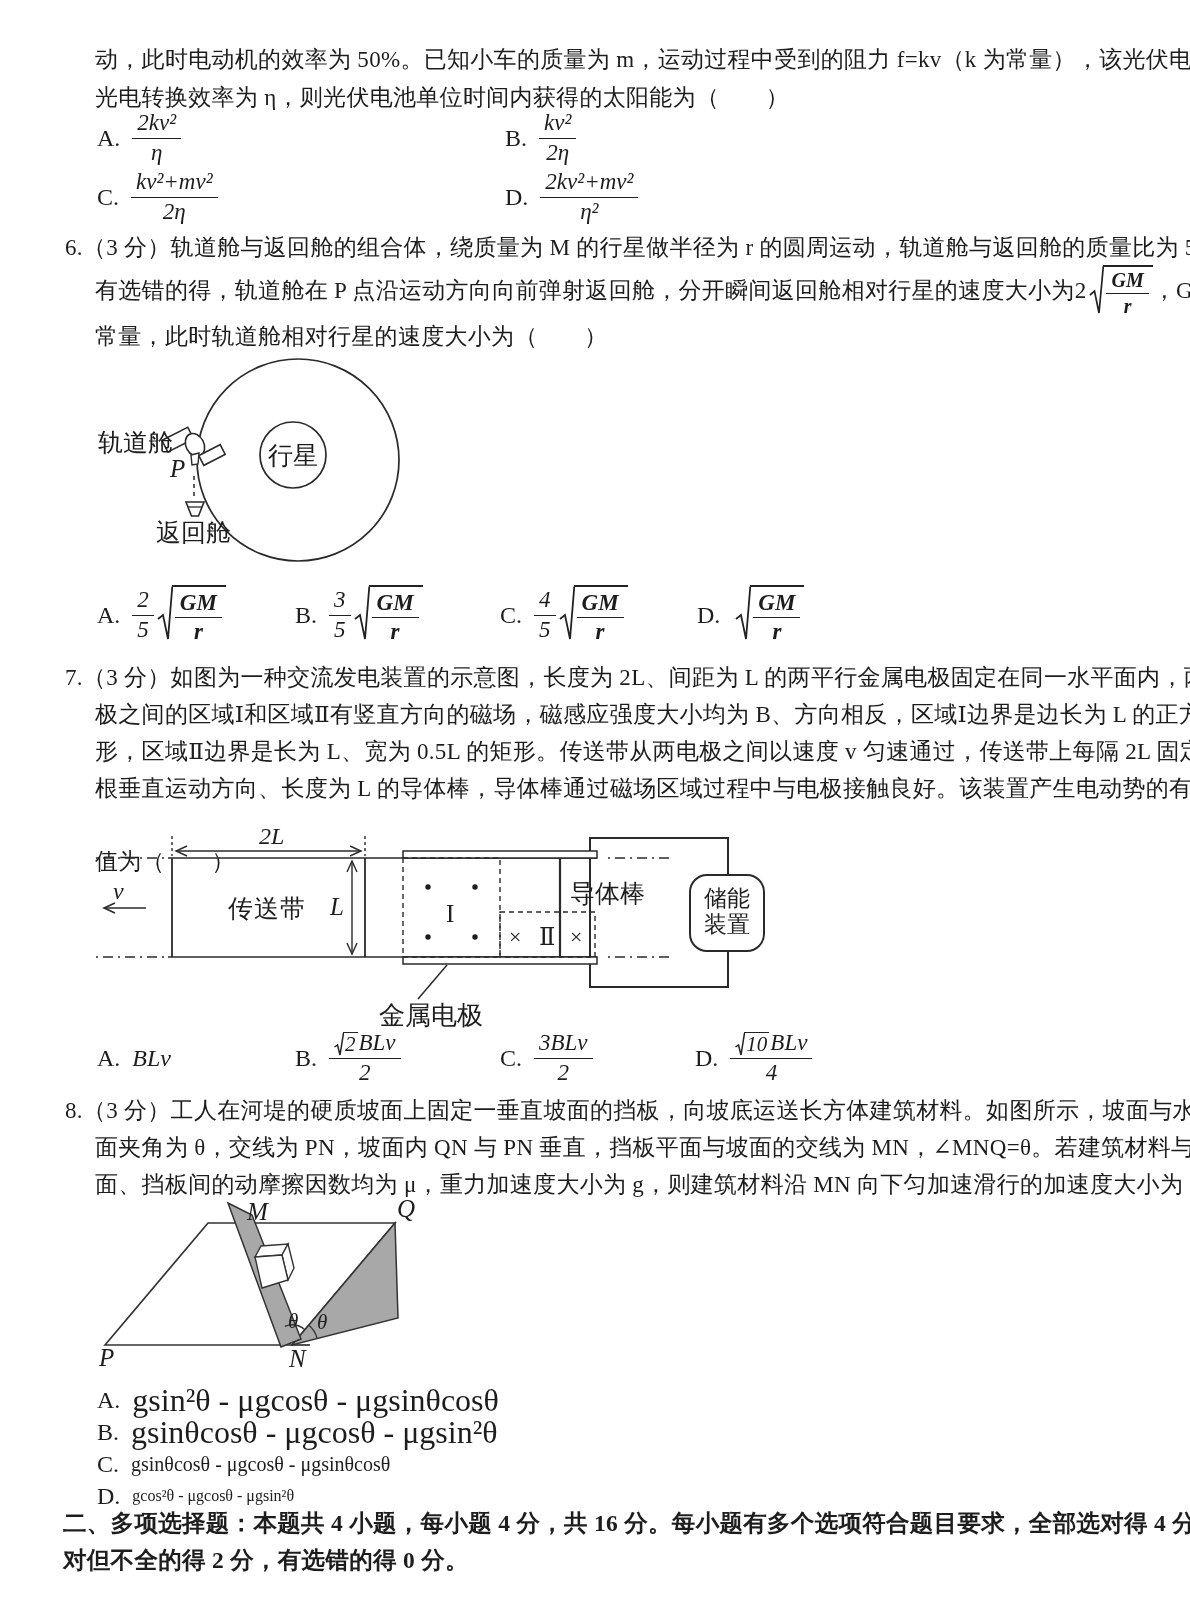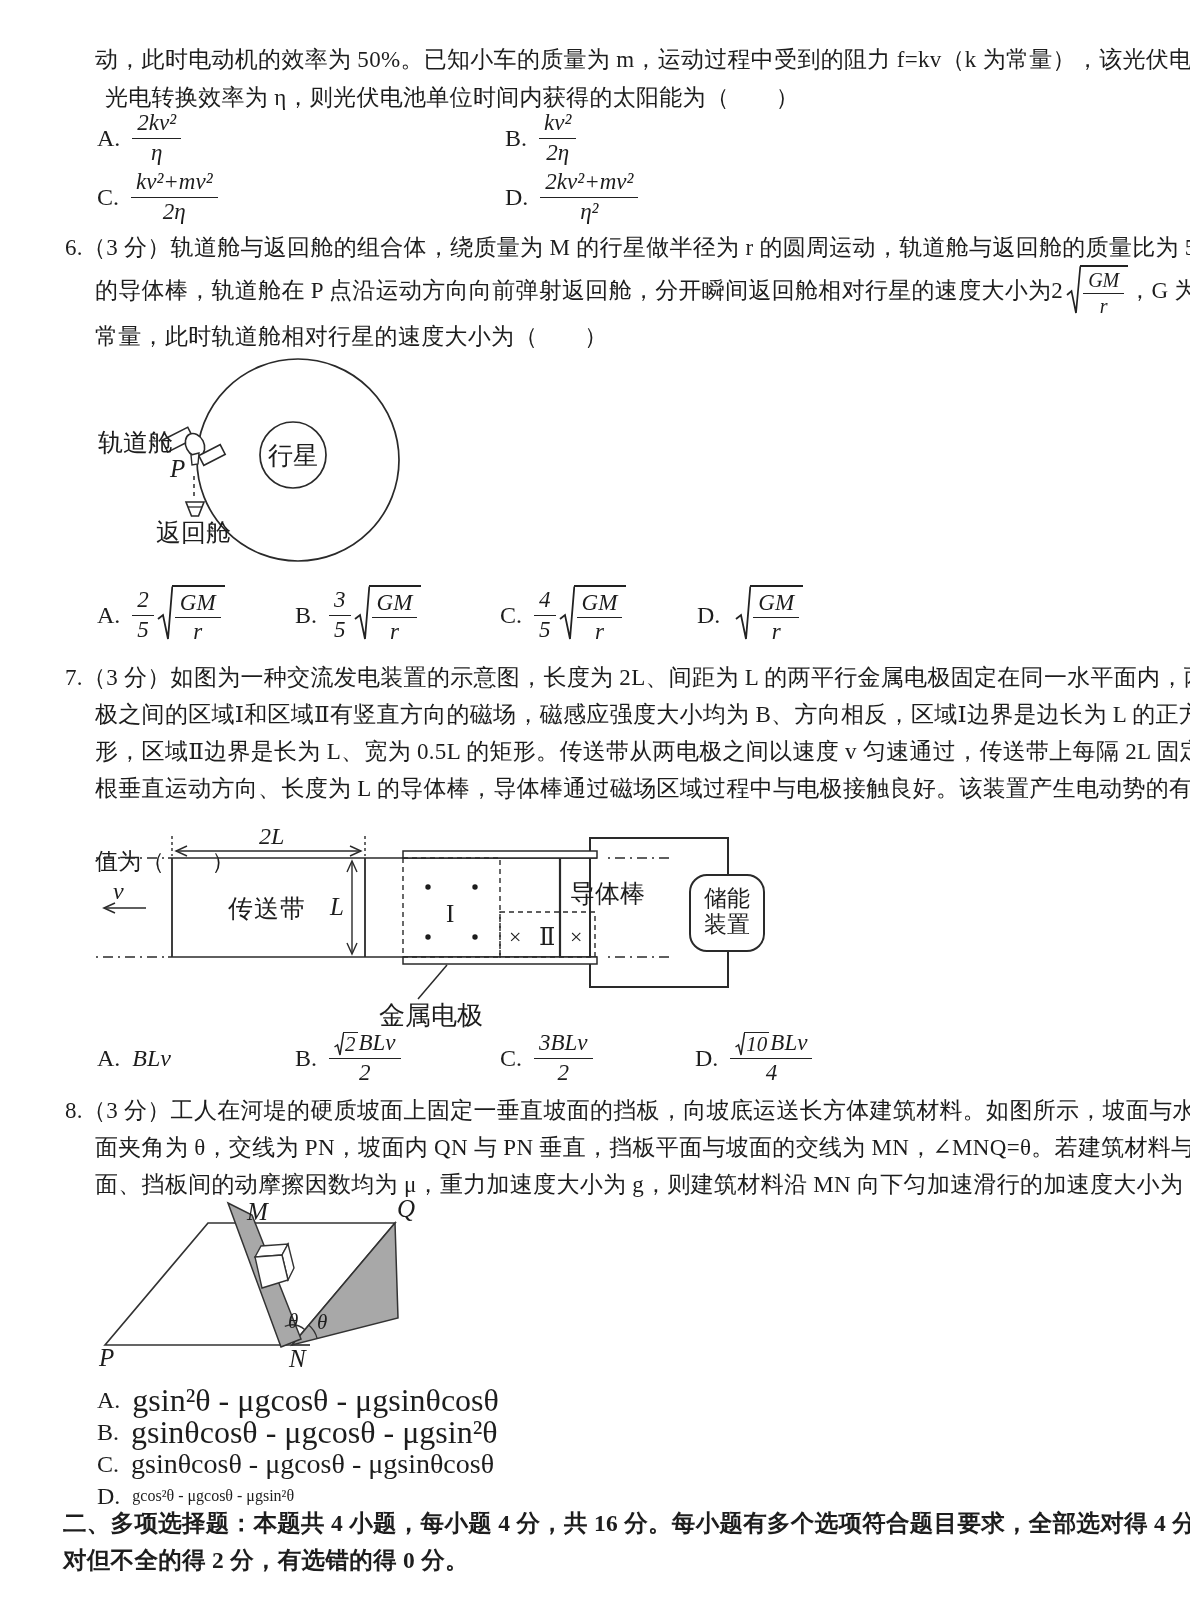--- a/index.html
+++ b/index.html
@@ -10,32 +10,32 @@
   .abs{position:absolute;}
   .t{font-size:23px;line-height:30px;white-space:nowrap;letter-spacing:0.3px;}
   .bold{font-weight:bold;font-size:23.5px;}
   .lineflex{display:flex;align-items:center;white-space:nowrap;}
   .opt{display:flex;align-items:center;}
   .olabel{font-size:24px;margin-right:12px;}
   .math{font-style:italic;font-family:"Liberation Serif","DejaVu Serif",serif;}
   .frac{display:inline-block;vertical-align:middle;text-align:center;font-size:23px;line-height:1.15;}
   .frac .num{display:flex;justify-content:center;align-items:flex-end;border-bottom:1.7px solid #222;padding:0 5px 1px 5px;text-align:center;}
   .frac .den{display:block;padding:1px 5px 0 5px;}
-  .sqrt{display:inline-flex;align-items:flex-start;margin-left:3px;}
+  .sqrt{display:inline-flex;align-items:flex-start;margin-left:3px;font-weight:bold;}
   .sqrt .radicand{border-top:2px solid #222;padding:3px 4px 0 3px;margin-left:-1px;}
   .sqrt.inline .radicand{padding-top:2px;}
   .ssqrt{display:inline-flex;align-items:flex-start;margin-right:1px;}
   .ssqrt .srad{border-top:1.8px solid #222;padding:0 2px;margin-left:-1px;font-size:21px;line-height:23px;}
   svg text{font-family:"Liberation Serif","DejaVu Serif",serif;fill:#1d1d1d;}
 </style>
 </head>
 <body>
 
 <div class="t abs" style="left:95px;top:45px;">动，此时电动机的效率为 50%。已知小车的质量为 m，运动过程中受到的阻力 f=kv（k 为常量），该光伏电池的</div>
-<div class="t abs" style="left:105px;top:83px;">光电转换效率为 η，则光伏电池单位时间内获得的太阳能为（　　）</div>
+<div class="t abs" style="left:95px;top:83px;">光电转换效率为 η，则光伏电池单位时间内获得的太阳能为（　　）</div>
 
 <div class="opt abs" style="left:97px;top:109px;height:58px;">
   <span class="olabel">A.</span>
   <span class="frac math">
     <span class="num">2kv²</span>
     <span class="den">η</span>
   </span>
 </div>
 <div class="opt abs" style="left:505px;top:109px;height:58px;">
   <span class="olabel">B.</span>
@@ -54,21 +54,21 @@
 <div class="opt abs" style="left:505px;top:168px;height:58px;">
   <span class="olabel">D.</span>
   <span class="frac math">
     <span class="num">2kv²+mv²</span>
     <span class="den">η²</span>
   </span>
 </div>
 
 <div class="t abs" style="left:65px;top:233px;">6.（3 分）轨道舱与返回舱的组合体，绕质量为 M 的行星做半径为 r 的圆周运动，轨道舱与返回舱的质量比为 5∶1。</div>
 <div class="abs lineflex" style="left:95px;top:263px;height:56px;">
-  <span class="t">的导体棒，轨道舱在 P 点沿运动方向向前弹射返回舱，分开瞬间返回舱相对行星的速度大小为2</span>
+  <span class="t">有选错的得，轨道舱在 P 点沿运动方向向前弹射返回舱，分开瞬间返回舱相对行星的速度大小为2</span>
   <span class="sqrt inline">
     <svg width="15" height="50" viewBox="0 0 15 50">
       <path d="M1,30 L5.5,26 L10,48 L14.3,1.3" stroke="#222" stroke-width="1.7" fill="none"></path>
     </svg>
     <span class="radicand">
       <span class="frac math" style="font-size:20px;">
         <span class="num">GM</span>
         <span class="den">r</span>
       </span>
     </span>
@@ -295,21 +295,21 @@
 <div class="opt abs" style="left:97px;top:1385px;height:30px;">
   <span class="olabel">A.</span>
   <span style="font-size:32px;text-align:right;">gsin²θ - μgcosθ - μgsinθcosθ</span>
 </div>
 <div class="opt abs" style="left:97px;top:1417px;height:30px;">
   <span class="olabel">B.</span>
   <span style="font-size:32px;">gsinθcosθ - μgcosθ - μgsin²θ</span>
 </div>
 <div class="opt abs" style="left:97px;top:1449px;height:30px;">
   <span class="olabel">C.</span>
-  <span style="font-size:28px;">gsinθcosθ - μgcosθ - μgsinθcosθ</span>
+  <span style="font-size:20px;">gsinθcosθ - μgcosθ - μgsinθcosθ</span>
 </div>
 <div class="opt abs" style="left:97px;top:1481px;height:30px;">
   <span class="olabel">D.</span>
   <span style="font-size:16px;">gcos²θ - μgcosθ - μgsin²θ</span>
 </div>
 
 <div class="t bold abs" style="left:63px;top:1508px;">二、多项选择题：本题共 4 小题，每小题 4 分，共 16 分。每小题有多个选项符合题目要求，全部选对得 4 分，选</div>
 <div class="t bold abs" style="left:63px;top:1545px;">对但不全的得 2 分，有选错的得 0 分。</div>
 
 </body></html>

